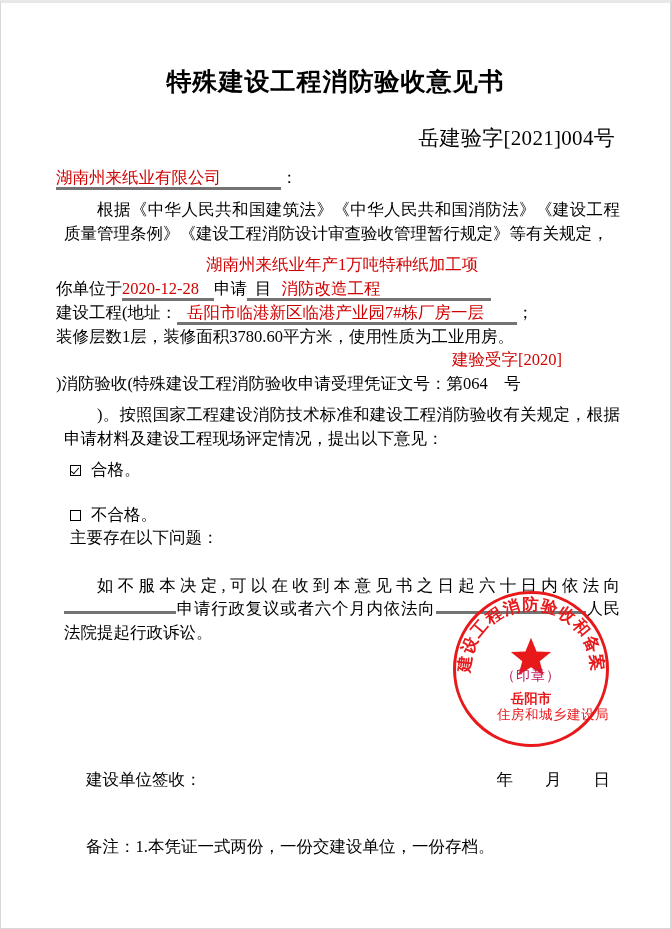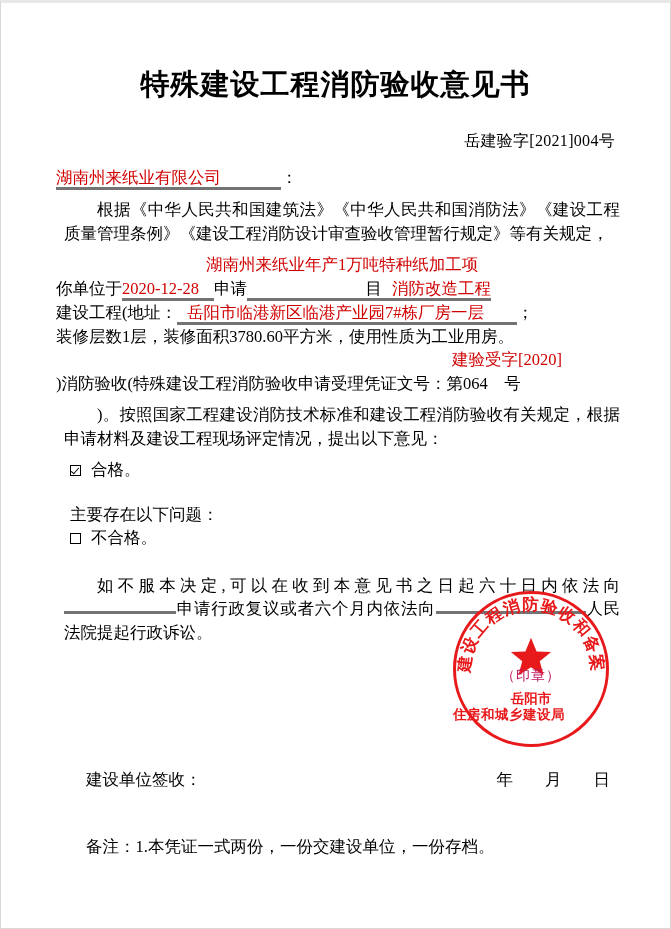--- a/index.html
+++ b/index.html
@@ -18,29 +18,29 @@
     position: relative;
     width: 671px;
     height: 929px;
     box-sizing: border-box;
     background: #ffffff;
     border: 1px solid #d8d8d8;
     border-top: 3px solid #e8e8e8;
   }
   .doc-title {
     text-align: center;
-    font-size: 29px;
+    font-size: 25px;
     font-weight: bold;
     letter-spacing: 1px;
     margin-top: 62px;
     font-family: "Liberation Sans", "DejaVu Sans", sans-serif;
   }
   .doc-number {
     text-align: right;
-    font-size: 16px;
+    font-size: 21px;
     margin-top: 26px;
     padding-right: 55px;
     letter-spacing: 0.3px;
   }
   .body-block {
     padding: 0 42px 0 55px;
     font-size: 16.5px;
     line-height: 23.5px;
   }
   .recipient-line {
@@ -66,21 +66,21 @@
   }
   .proj-name-line {
     text-align: center;
     margin: 0;
   }
   .line-row {
     white-space: nowrap;
     margin: 0;
   }
   .u-date { min-width: 92px; text-align: left; }
-  .u-proj { min-width: 236px; text-align: right; padding-left: 8px;}
+  .u-proj { min-width: 236px; text-align: left; padding-left: 8px;}
   .u-addr { min-width: 330px; text-align: left; padding-left: 10px;}
   .receipt-no-line {
     text-align: right;
     padding-right: 66px;
     margin: 0;
   }
   .check-block {
     margin-top: 6px;
     padding-left: 69px;
     font-size: 16.5px;
@@ -169,24 +169,24 @@
     text-align: center;
     color: #e8191b;
     font-size: 13.5px;
     font-weight: bold;
     font-family: "Liberation Sans", "DejaVu Sans", sans-serif;
   }
   .seal-org2 {
     position: absolute;
     left: 0; right: 0;
     top: 115px;
-    text-align: left;
+    text-align: right;
     color: #e8191b;
     font-size: 13.5px;
-    font-weight: bold;
+    font-weight: normal;
     font-family: "Liberation Sans", "DejaVu Sans", sans-serif;
     letter-spacing: 0.5px;
   }
 
   .sign-row {
     position: absolute;
     left: 85px;
     right: 60px;
     top: 766px;
     font-size: 16.5px;
@@ -228,22 +228,22 @@
     <p class="receipt-no-line fill">建验受字[2020]</p>
 
     <p class="line-row">)消防验收(特殊建设工程消防验收申请受理凭证文号：第064　号</p>
 
     <p class="para">)。按照国家工程建设消防技术标准和建设工程消防验收有关规定，根据申请材料及建设工程现场评定情况，提出以下意见：</p>
   </div>
 
   <div class="check-block">
     <div class="check-row"><span class="box checked"></span><span>合格。</span></div>
     <div class="gap-line"></div>
+    <div class="check-row"><span class="box"></span><span>不合格。</span></div>
     <div class="check-row" style="padding-left:0">主要存在以下问题：</div>
-    <div class="check-row"><span class="box"></span><span>不合格。</span></div>
   </div>
 
   <div class="body-block appeal">
     <p class="para"><span>如不服本决定,可以在收到本意见书之日起六十日内依法向</span><span class="u u-blank1"></span><span>申请行政复议或者六个月内依法向</span><span class="u u-blank2"></span><span>人民法院提起行</span><span>政诉讼。</span></p>
   </div>
 
   <div id="seal">
     <div class="seal-ring"></div>
     <svg class="seal-arc" viewBox="0 0 156 156">
       <defs>

